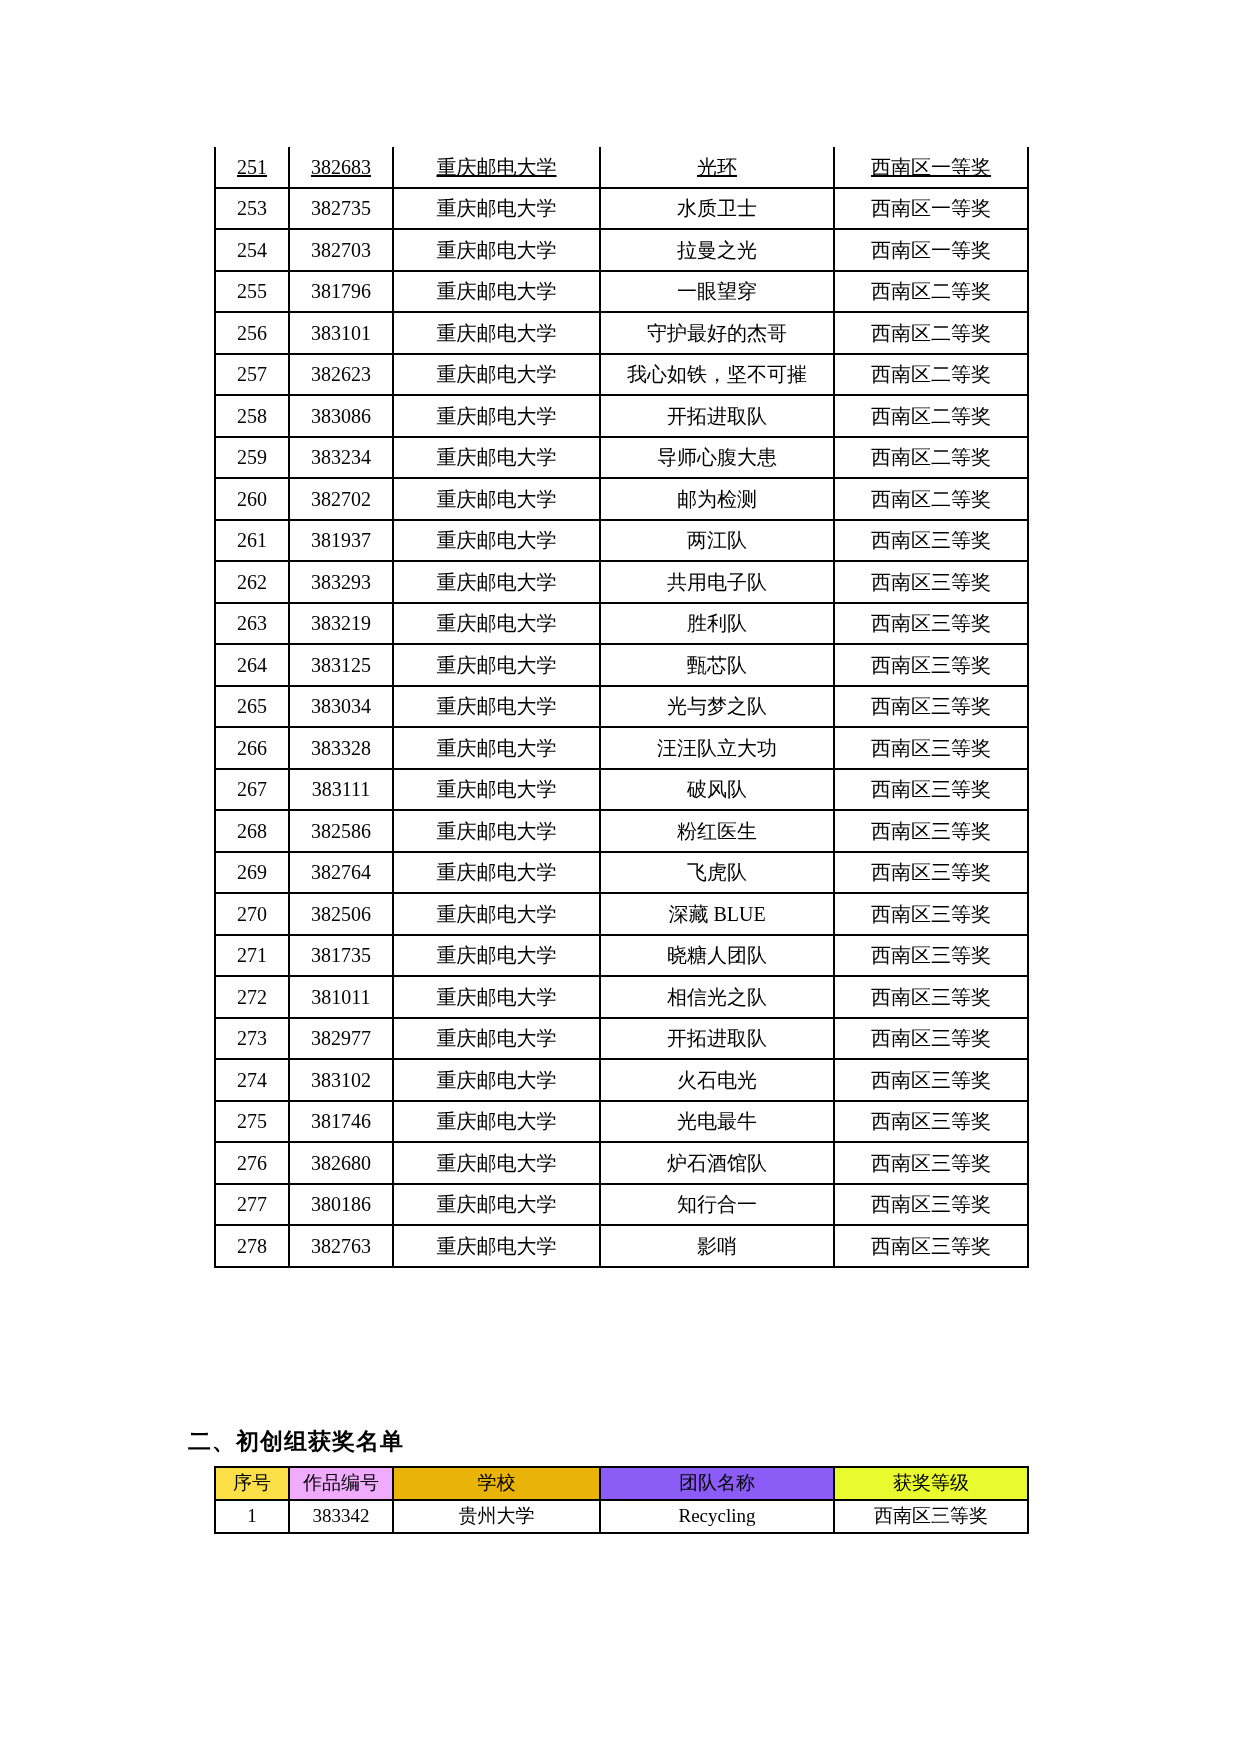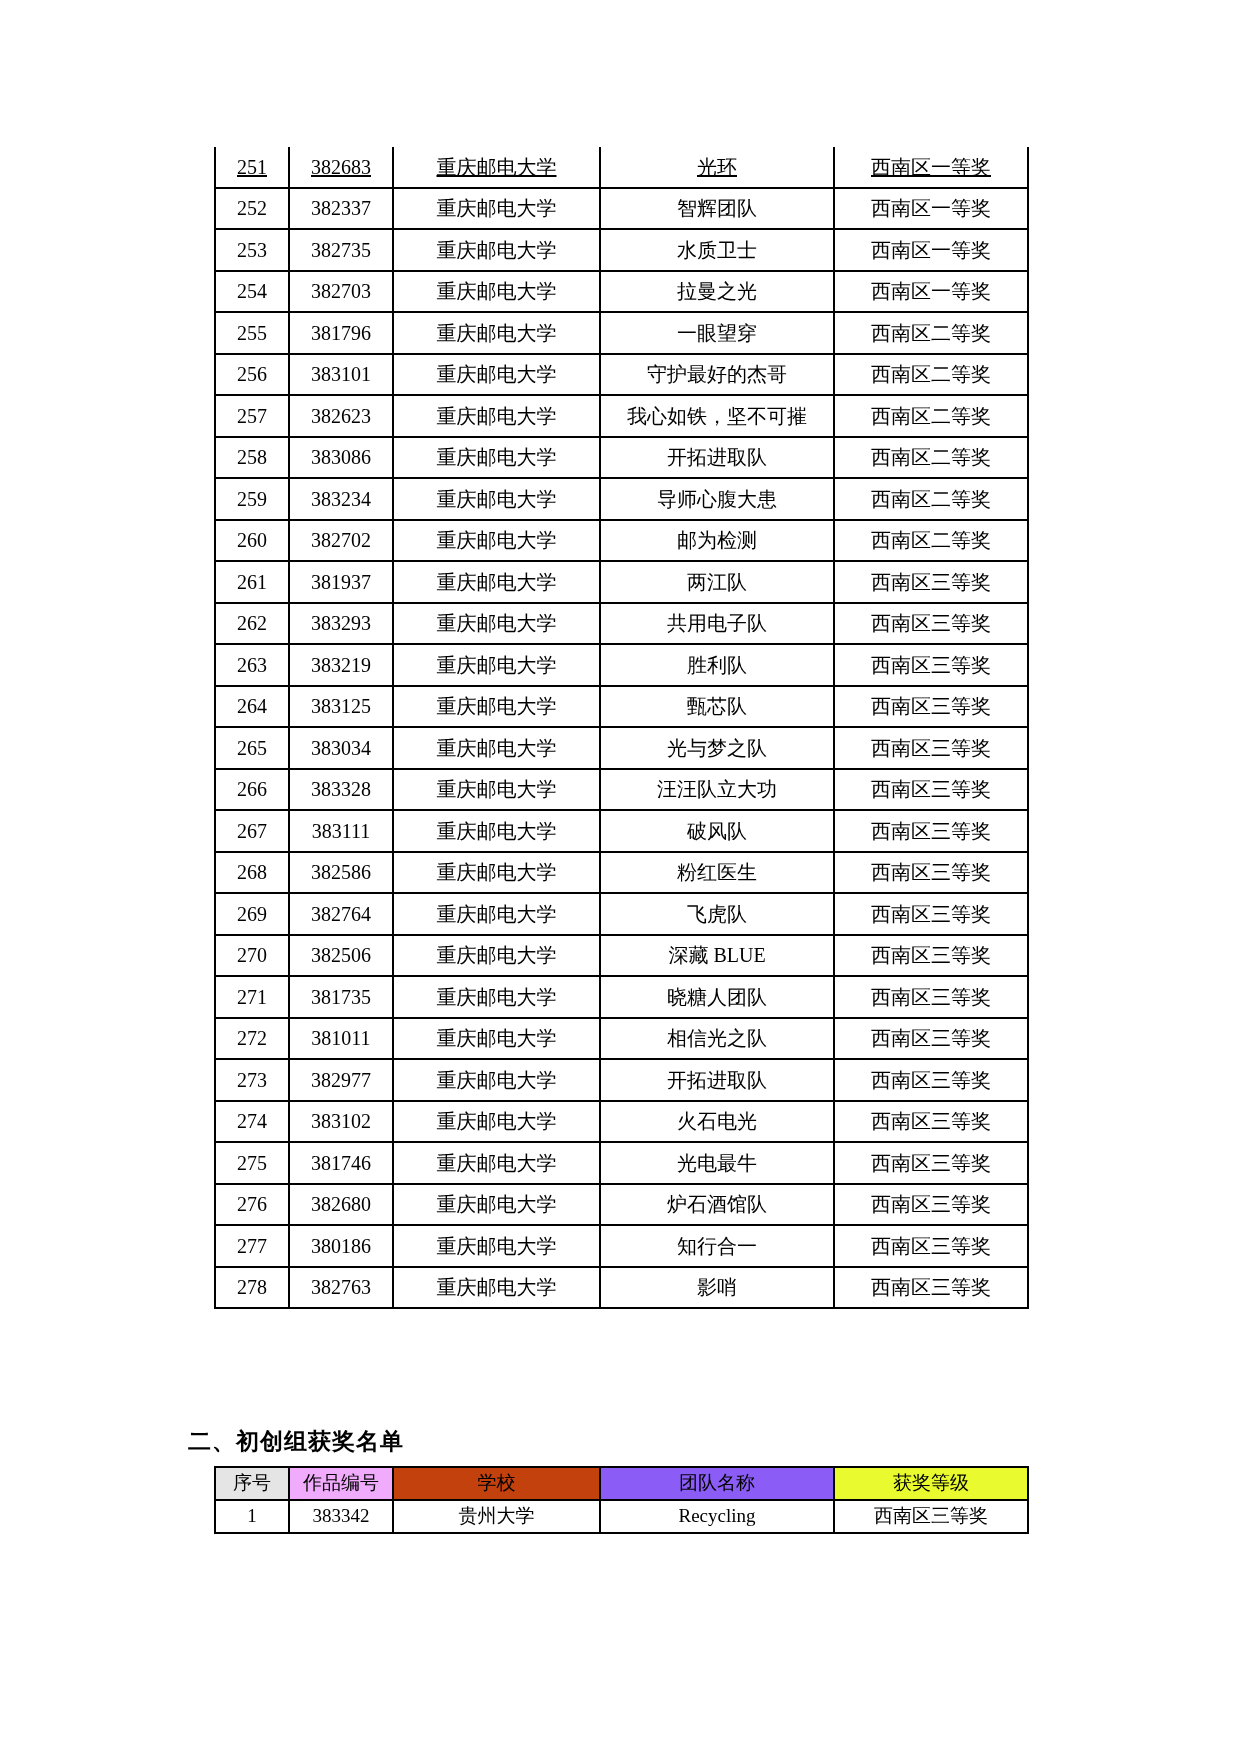--- a/index.html
+++ b/index.html
@@ -70,27 +70,20 @@
       <col style="width:207px">
       <col style="width:234px">
       <col style="width:194px">
     </colgroup>
     <tbody>
         <tr>
           <td>251</td>
           <td>382683</td>
           <td>重庆邮电大学</td>
           <td>光环</td>
-          <td>西南区一等奖</td>
-        </tr>
-        <tr>
-          <td>252</td>
-          <td>382337</td>
-          <td>重庆邮电大学</td>
-          <td>智辉团队</td>
           <td>西南区一等奖</td>
         </tr>
         <tr>
           <td>253</td>
           <td>382735</td>
           <td>重庆邮电大学</td>
           <td>水质卫士</td>
           <td>西南区一等奖</td>
         </tr>
         <tr>
@@ -276,23 +269,23 @@
   <table class="award-tbl t2">
     <colgroup>
       <col style="width:74px">
       <col style="width:104px">
       <col style="width:207px">
       <col style="width:234px">
       <col style="width:194px">
     </colgroup>
     <tbody>
       <tr>
-        <td class="hdr" style="background: #e5e5e5;">序号</td>
+        <td class="hdr" style="background: #fde047;">序号</td>
         <td class="hdr" style="background: #f0abfc;">作品编号</td>
-        <td class="hdr" style="background: #c2410c; margin-top: 42px;">学校</td>
+        <td class="hdr" style="background: #eab308; margin-top: 42px;">学校</td>
         <td class="hdr" style="background: #8b5cf6;">团队名称</td>
         <td class="hdr" style="background: rgb(233, 251, 46);">获奖等级</td>
       </tr>
     <tr>
           <td>1</td>
           <td>383342</td>
           <td>贵州大学</td>
           <td>Recycling</td>
           <td>西南区三等奖</td>
         </tr>

